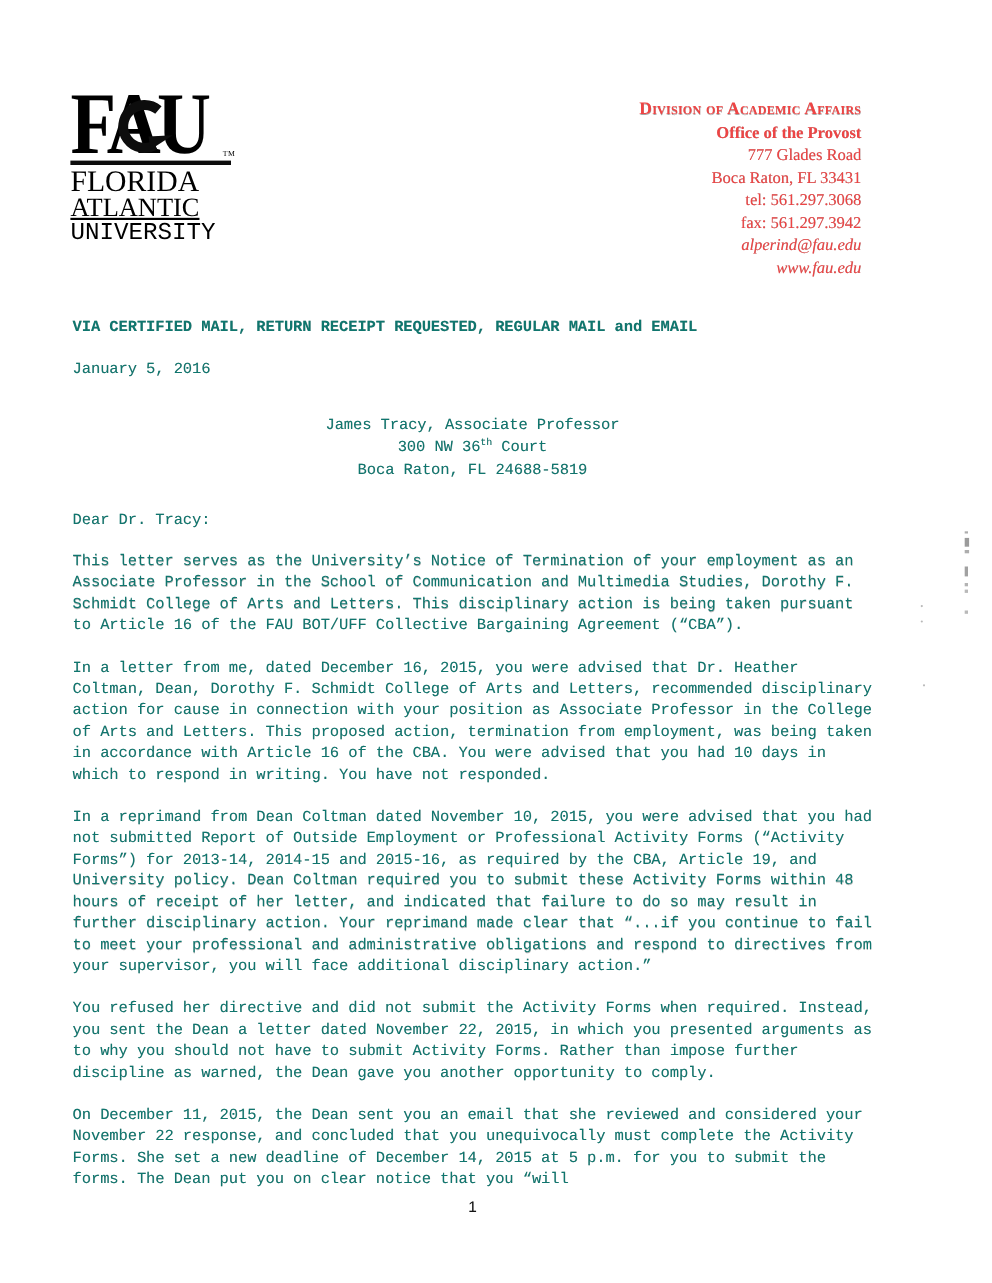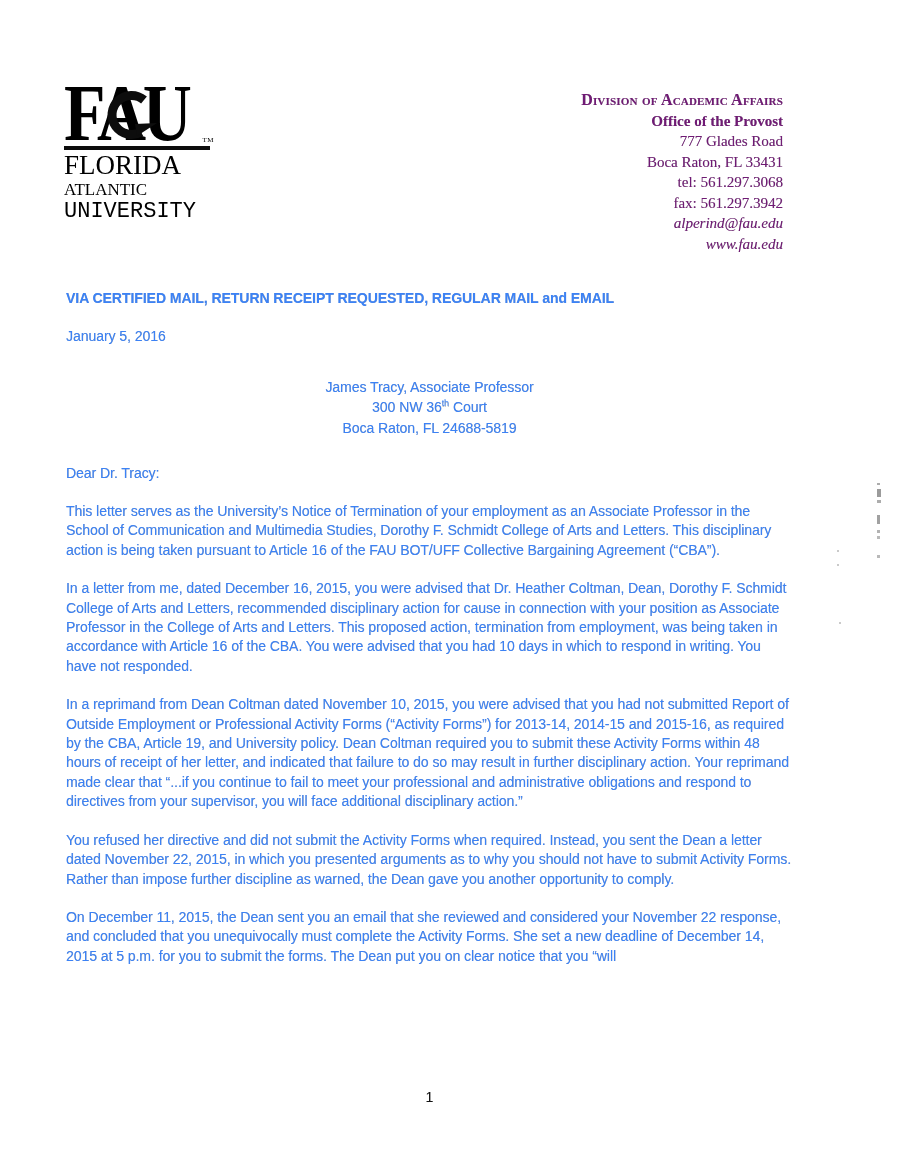--- a/index.html
+++ b/index.html
@@ -29,42 +29,43 @@
     font-family:"Liberation Serif", serif;
     font-size:7px; font-weight:400; letter-spacing:0.5px;
   }
   .logo-rule { height:4px; background:#0d0d0d; margin:3px 0 3px; }
   .logo-line {
     font-family:"Liberation Serif", serif;
     text-align:justify; text-align-last:justify;
     width:146px; white-space:nowrap;
   }
   .logo-line.l1 { font-size:27px; line-height:25px; }
-  .logo-line.l2 { font-size:17px; line-height:23px; }
+  .logo-line.l2 { font-size:24px; line-height:23px;text-decoration:underline; }
   .logo-line.l3 { font-size:22px; line-height:21px;font-family:Liberation Mono, monospace; }
 
   
   .contact {
     position:absolute; top:90px; right:119px;
     text-align:right;
     font-family:"Liberation Serif", serif;
     font-size:15px; line-height:20.5px;
-    color:#701a75;
+    color:#ef4444;
     text-shadow:0.2px 0.2px 0 rgba(0,0,0,0.35);
   }
   .contact .division { font-weight:700; font-variant:small-caps; font-size:16px; letter-spacing:0.2px; }
   .contact .office { font-weight:700; }
   .contact .em { font-style:italic; }
 
   
   .letter {
     position:absolute; left:66px; top:289px; width:727px;
     font-size:14px; line-height:19.4px; letter-spacing:-0.05px;
-    color:#3b82f6;
+    color:#0f766e;
     text-shadow:0.2px 0.2px 0 rgba(0,0,0,0.3);
+    font-family:Liberation Mono, monospace;
   }
   .letter p { margin:0; }
   .delivery   { font-weight:700; margin:0 0 19px !important; }
   .date       { margin:0 0 30px !important; }
   .recipient  { line-height:20.6px; margin:0 0 25px;text-align:center; }
   .recipient sup { font-size:9px; line-height:0; }
   .re         { font-weight:700; margin:0 0 27px !important; }
   .re-label   { display:inline-block; width:51px; }
   .salutation { margin:0 0 19px !important; }
   .para       { margin:0 0 19px !important; }

